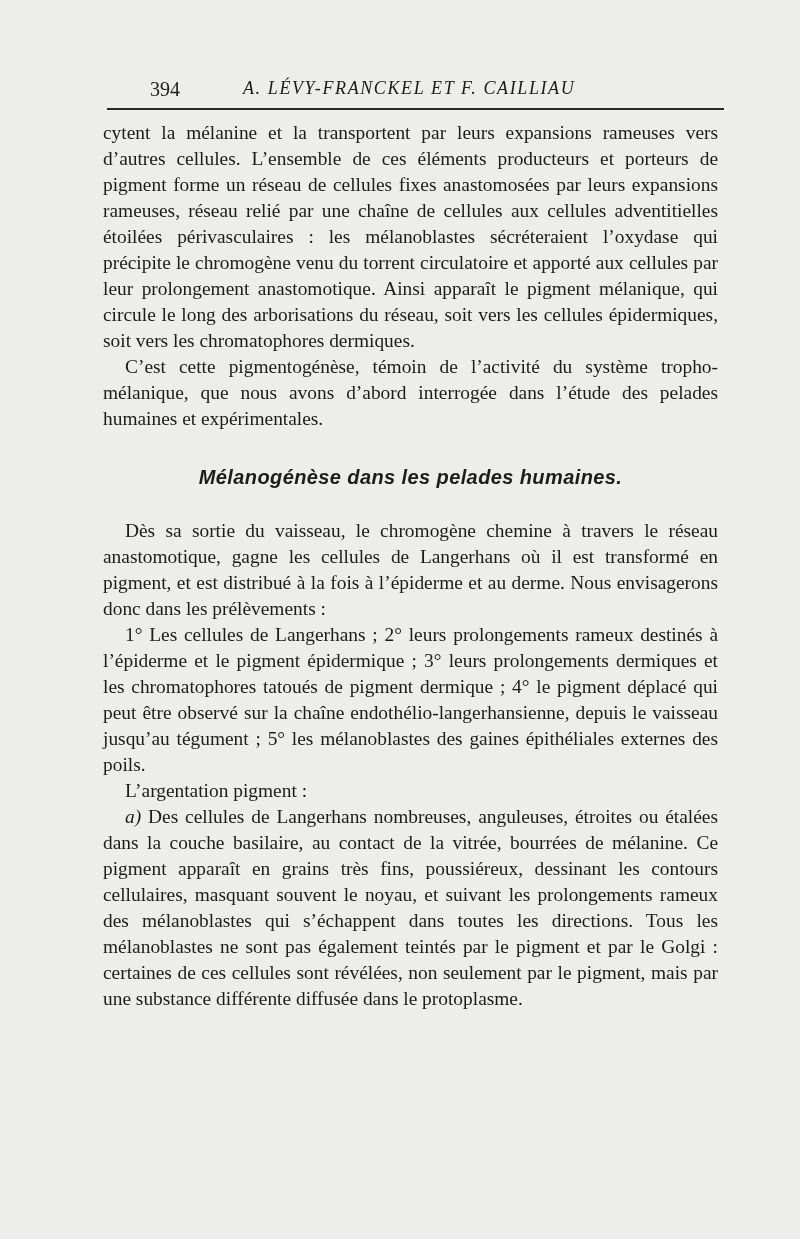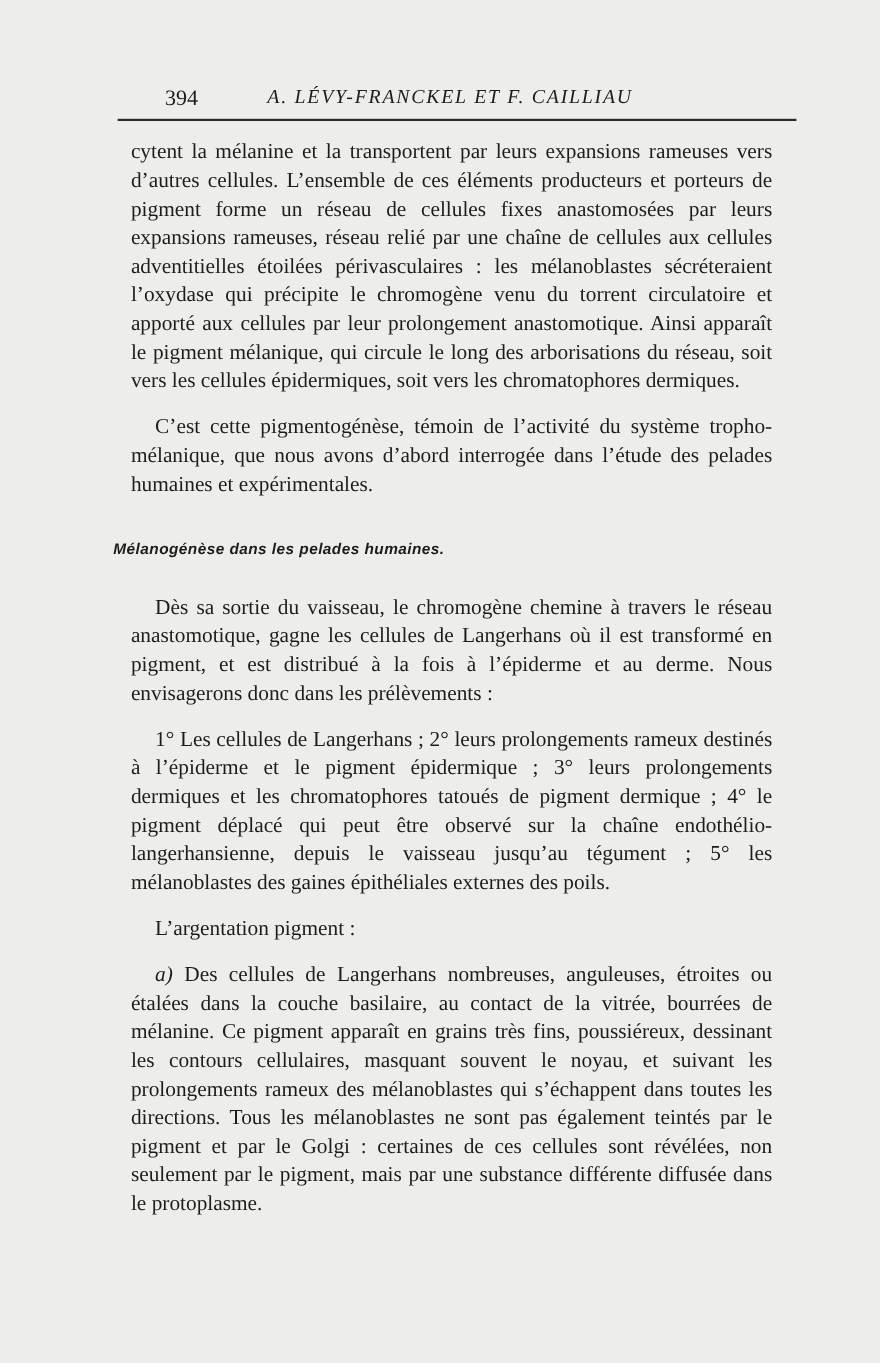--- a/index.html
+++ b/index.html
@@ -39,29 +39,29 @@
     background: #2a2a2a;
     margin-left: 4px;
     width: 617px;
   }
   .body-text {
     margin-top: 10px;
     font-size: 19.4px;
     line-height: 26px;
     text-align: justify;
   }
-  .body-text p { margin: 16px; }
+  .body-text p { margin: 0; }
   .indent { text-indent: 22px; }
   .heading {
     margin: 32px 0 28px 0;
-    text-align: left;
+    text-align: center;
     font-family: "Liberation Sans", "DejaVu Sans", sans-serif;
     font-style: italic;
     font-weight: bold;
-    font-size: 14px;
+    font-size: 20px;
     letter-spacing: 0.4px;
   }
   .it { font-style: italic; }
 </style>
 </head>
 <body>
 
 <div class="page">
   <div class="running-head">
     <span class="page-number">394</span>

